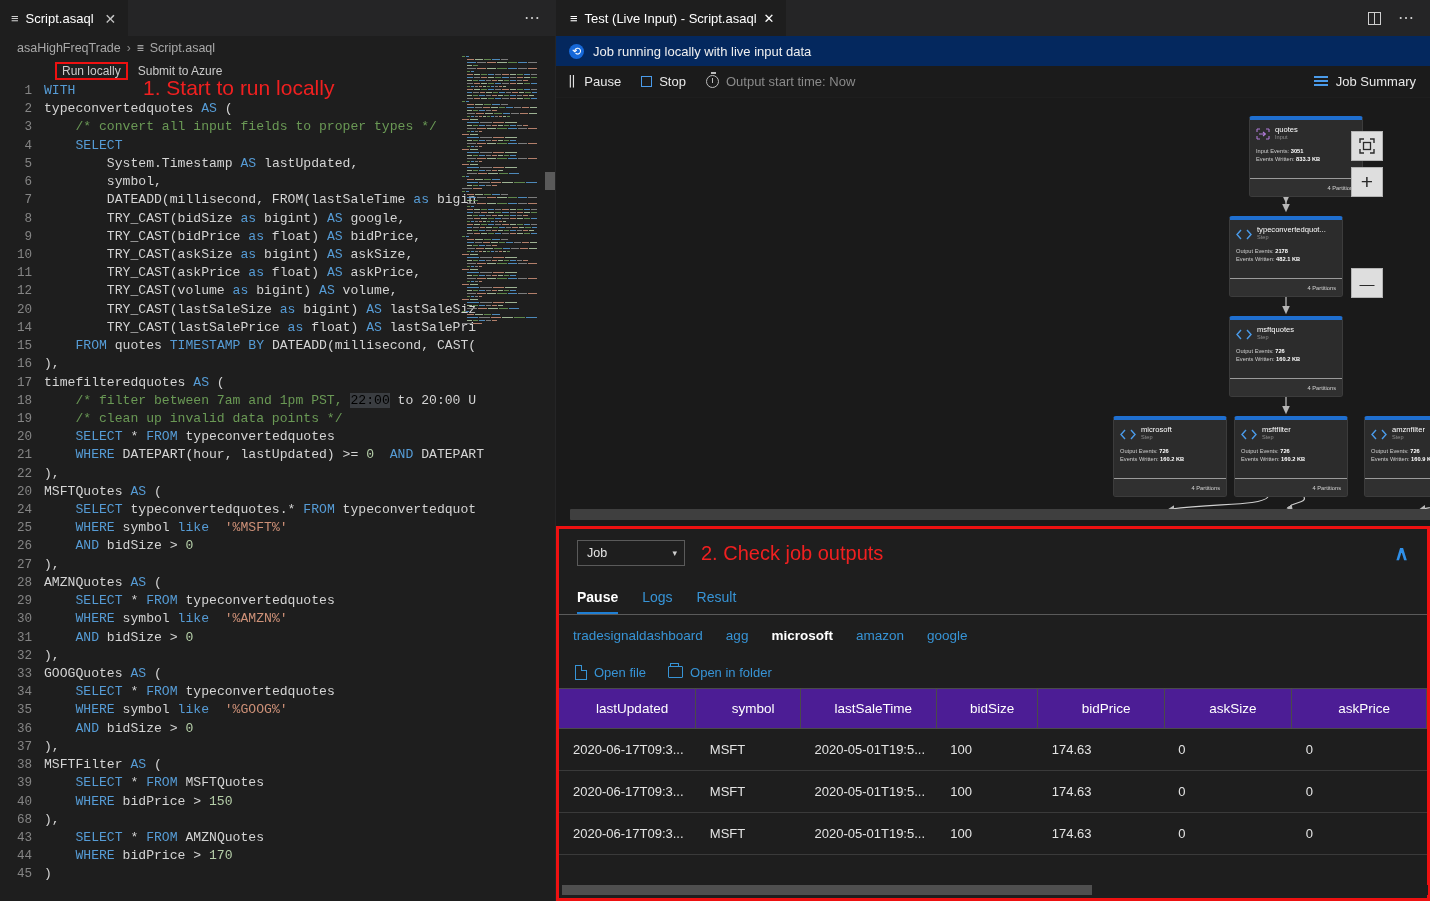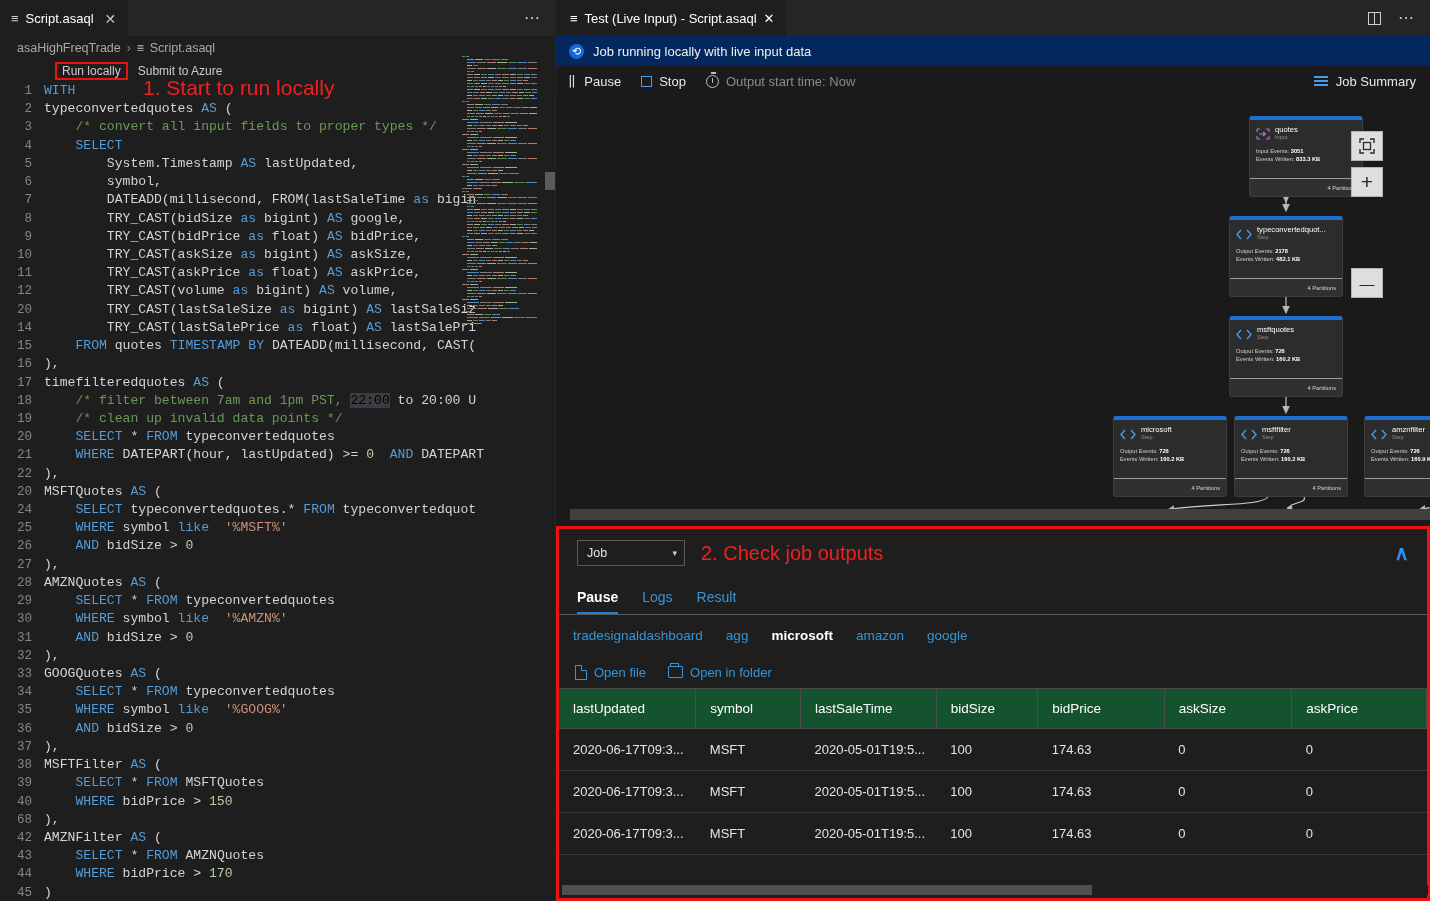--- a/index.html
+++ b/index.html
@@ -243,27 +243,27 @@
     gap: 22px; padding: 0 16px; font-size: 13px;
   }
   .op-action { display: flex; align-items: center; gap: 7px; color: #3794d6; cursor: pointer;}
   .file-ic { width: 12px; height: 15px; border: 1.4px solid #3794d6; position: relative; }
   .file-ic::after { content:''; position:absolute; right:-1px; top:-1px; width:5px; height:5px; background:#1e1e1e; border-left: 1.4px solid #3794d6; border-bottom: 1.4px solid #3794d6;}
   .folder-ic { width: 15px; height: 12px; border: 1.4px solid #3794d6; border-radius: 1px; position: relative;}
   .folder-ic::before { content:''; position:absolute; left: 1px; top:-4px; width: 7px; height: 3px; border: 1.4px solid #3794d6; border-bottom: none; border-radius: 1px 1px 0 0;}
 
   table.results { width: 100%; border-collapse: collapse; table-layout: fixed; }
   table.results th {
-    text-align: left; font-weight: normal;
+    text-align: center; font-weight: normal;
     font-size: 13.5px; color: #ffffff;
     padding: 12px 4px 12px 14px;
     border-right: 1px solid #4a4a4a;
     border-top: 1px solid #4a4a4a;
     border-bottom: 1px solid #4a4a4a;
-    background: #14532d;
+    background: #4c1d95;
   }
   table.results td {
     font-size: 13px; color: #e4e4e4;
     padding: 13px 0 13px 14px;
     border-bottom: 1px solid #3a3a3a;
     white-space: nowrap; overflow: hidden;
   }
   #results-hscroll {
     position: absolute; left: 3px; bottom: 3px;
     width: 866px; height: 10px; background: #1e1e1e;
@@ -337,21 +337,20 @@
       <div class="code-line"><span class="ln">32</span><span style="white-space: pre;"><span class="code-txt">),</span></span></div>
       <div class="code-line"><span class="ln">33</span><span style="white-space: pre;"><span class="code-txt">GOOGQuotes </span><span class="kw">AS</span><span class="code-txt"> (</span></span></div>
       <div class="code-line"><span class="ln">34</span><span style="white-space: pre;"><span class="kw">    SELECT</span><span class="code-txt"> * </span><span class="kw">FROM</span><span class="code-txt"> typeconvertedquotes</span></span></div>
       <div class="code-line"><span class="ln">35</span><span style="white-space: pre;"><span class="kw">    WHERE</span><span class="code-txt"> symbol </span><span class="kw">like</span><span class="code-txt">  </span><span class="st">'%GOOG%'</span></span></div>
       <div class="code-line"><span class="ln">36</span><span style="white-space: pre;"><span class="kw">    AND</span><span class="code-txt"> bidSize &gt; </span><span class="nm">0</span></span></div>
       <div class="code-line"><span class="ln">37</span><span style="white-space: pre;"><span class="code-txt">),</span></span></div>
       <div class="code-line"><span class="ln">38</span><span style="white-space: pre;"><span class="code-txt">MSFTFilter </span><span class="kw">AS</span><span class="code-txt"> (</span></span></div>
       <div class="code-line"><span class="ln">39</span><span style="white-space: pre;"><span class="kw">    SELECT</span><span class="code-txt"> * </span><span class="kw">FROM</span><span class="code-txt"> MSFTQuotes</span></span></div>
       <div class="code-line"><span class="ln">40</span><span style="white-space: pre;"><span class="kw">    WHERE</span><span class="code-txt"> bidPrice &gt; </span><span class="nm">150</span></span></div>
       <div class="code-line"><span class="ln">68</span><span style="white-space: pre;"><span class="code-txt">),</span></span></div>
-      <div class="code-line"><span class="ln">42</span><span style="white-space: pre;"><span class="code-txt">AMZNFilter </span><span class="kw">AS</span><span class="code-txt"> (</span></span></div>
       <div class="code-line"><span class="ln">43</span><span style="white-space: pre;"><span class="kw">    SELECT</span><span class="code-txt"> * </span><span class="kw">FROM</span><span class="code-txt"> AMZNQuotes</span></span></div>
       <div class="code-line"><span class="ln">44</span><span style="white-space: pre;"><span class="kw">    WHERE</span><span class="code-txt"> bidPrice &gt; </span><span class="nm">170</span></span></div>
       <div class="code-line"><span class="ln">45</span><span style="white-space: pre;"><span class="code-txt">)</span></span></div>
     </div>
 
   <div id="minimap">
       <div class="mm-line" style="padding-left: 1px;">
         <span class="mm-blk" style="width: 3px; background: rgb(106, 153, 85);"></span>
         <span class="mm-blk" style="width: 3px; background: rgb(86, 156, 214);"></span>
       </div>

